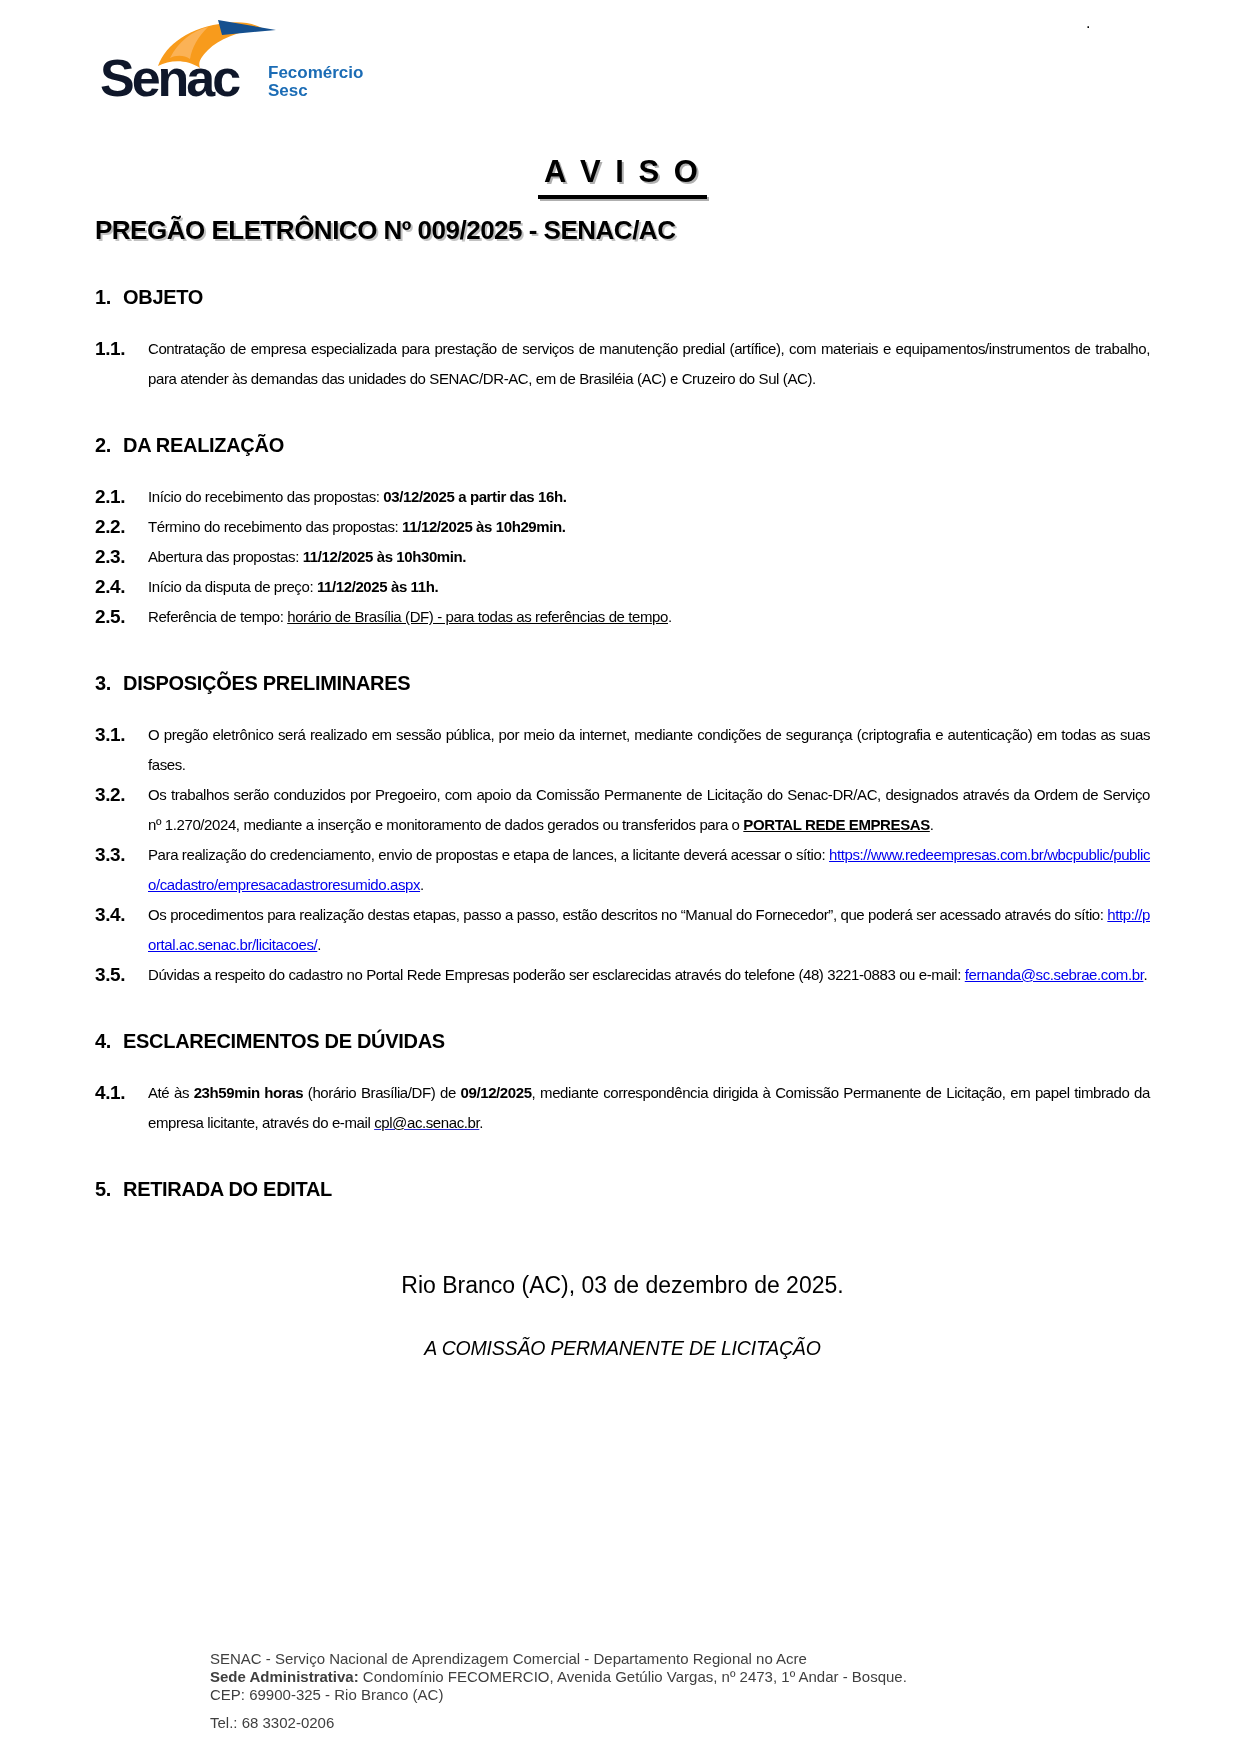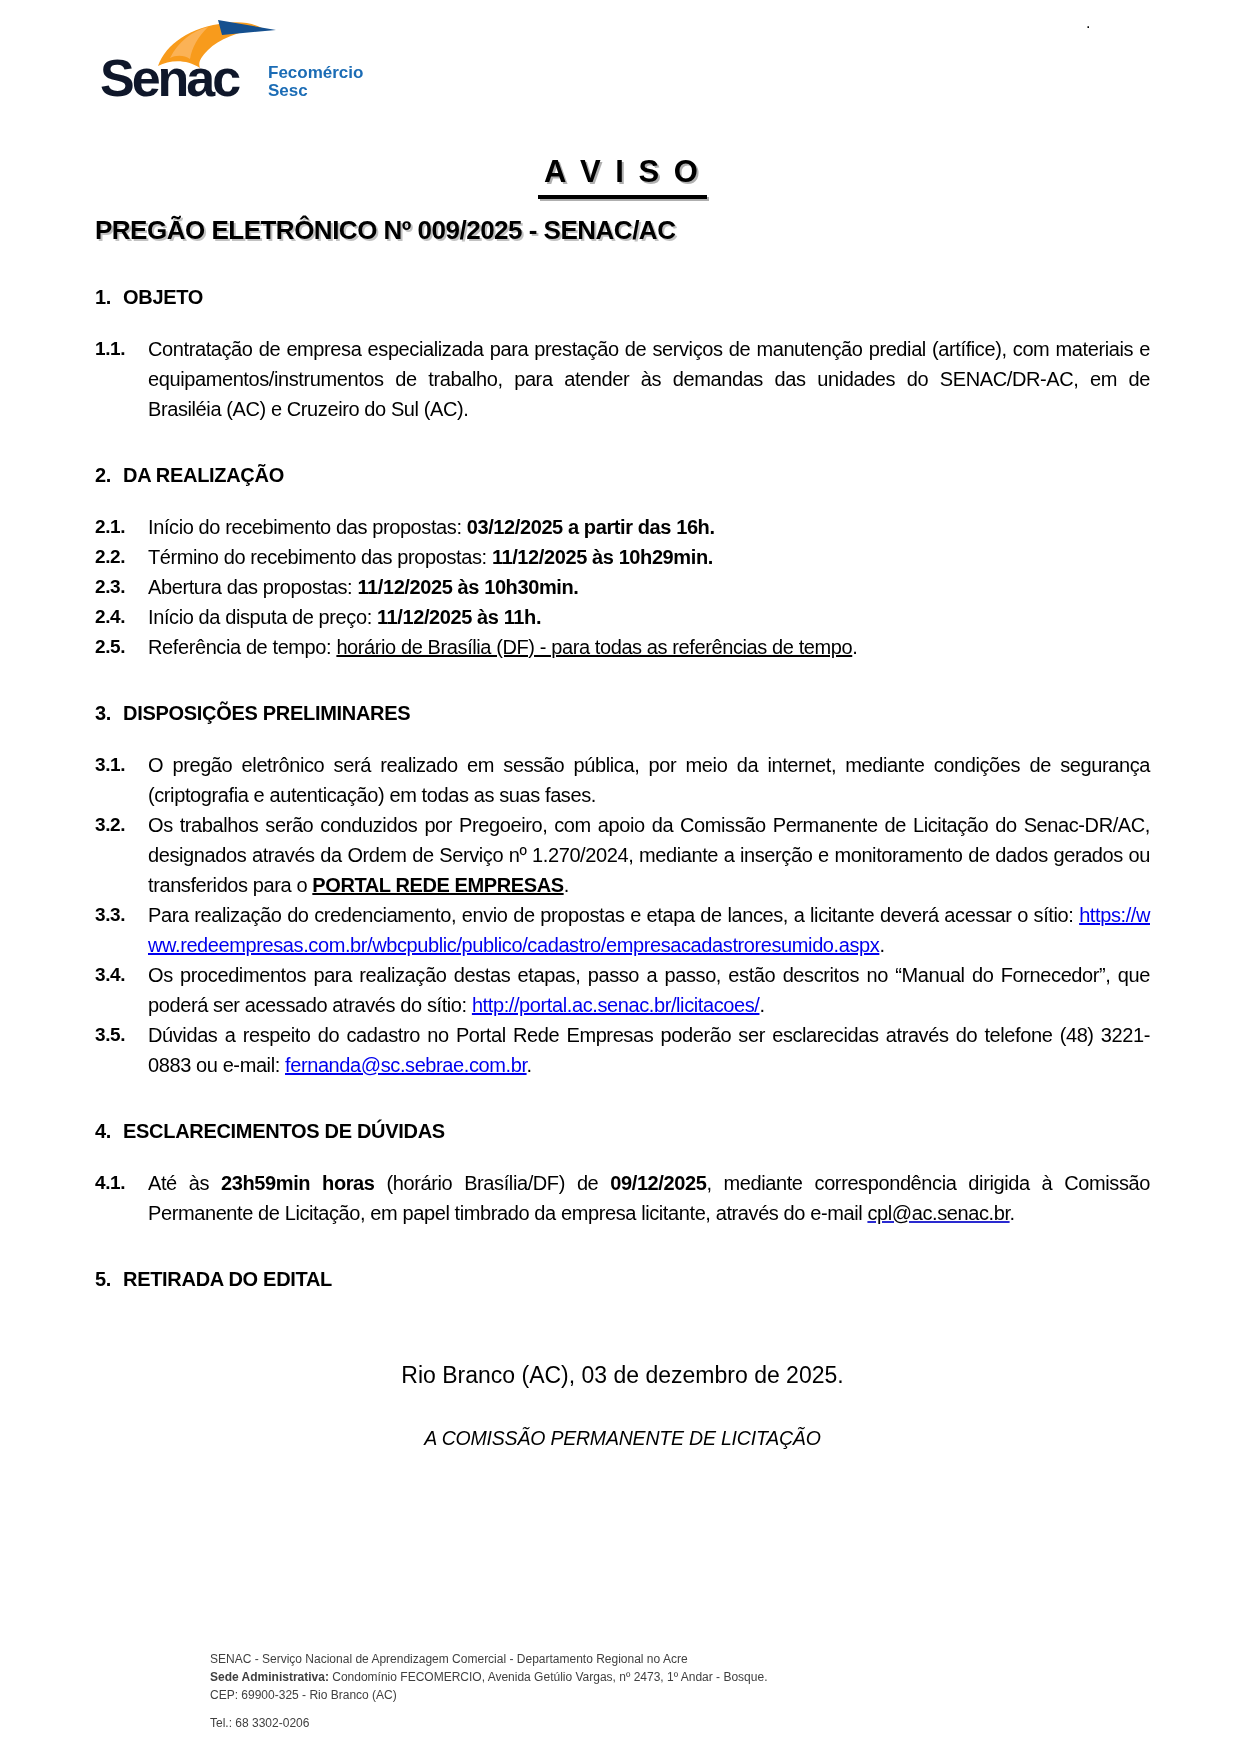--- a/index.html
+++ b/index.html
@@ -44,34 +44,34 @@
     font-size:26px;font-weight:bold;letter-spacing:-0.5px;
     text-shadow:2px 2px 0 rgba(120,120,120,0.45);
   }
 
   
   .sec{margin-top:38px;}
   .sec-h{display:flex;font-weight:bold;font-size:20px;line-height:26px;margin:0 0 24px 0;letter-spacing:-0.3px;}
   .sec-num{flex:0 0 28px;}
   .item{display:flex;}
   .item-num{flex:0 0 53px;font-weight:bold;font-size:19px;line-height:30px;letter-spacing:-0.4px;}
-  .item-body{flex:1;margin:0;text-align:justify;font-size:20px;line-height:30px;letter-spacing:-0.4px;}
+  .item-body{flex:1;margin:0;text-align:justify;font-size:15px;line-height:30px;letter-spacing:-0.4px;}
   .item-body b{letter-spacing:-0.4px;}
   .bu{font-weight:bold;text-decoration:underline;}
   a.link{color:#0000EE;text-decoration:underline;cursor:pointer;word-break:break-all;}
   a.link-dark{color:#000;text-decoration:underline;text-decoration-color:#2a2ad0;cursor:pointer;}
 
   
   .closing-date{text-align:center;margin-top:70px;font-size:23px;}
   .signature{text-align:center;margin-top:38px;font-size:19.5px;font-style:italic;letter-spacing:-0.2px;}
 
   
   .footer{
     position:absolute;left:210px;top:1650px;
-    font-size:12px;line-height:18px;color:#3F3F3F;
+    font-size:15px;line-height:18px;color:#3F3F3F;
   }
   .footer .tel{margin-top:10px;}
 </style>
 </head>
 <body>
 
 <div class="page">
 
   <div class="corner-mark">.</div>
 

